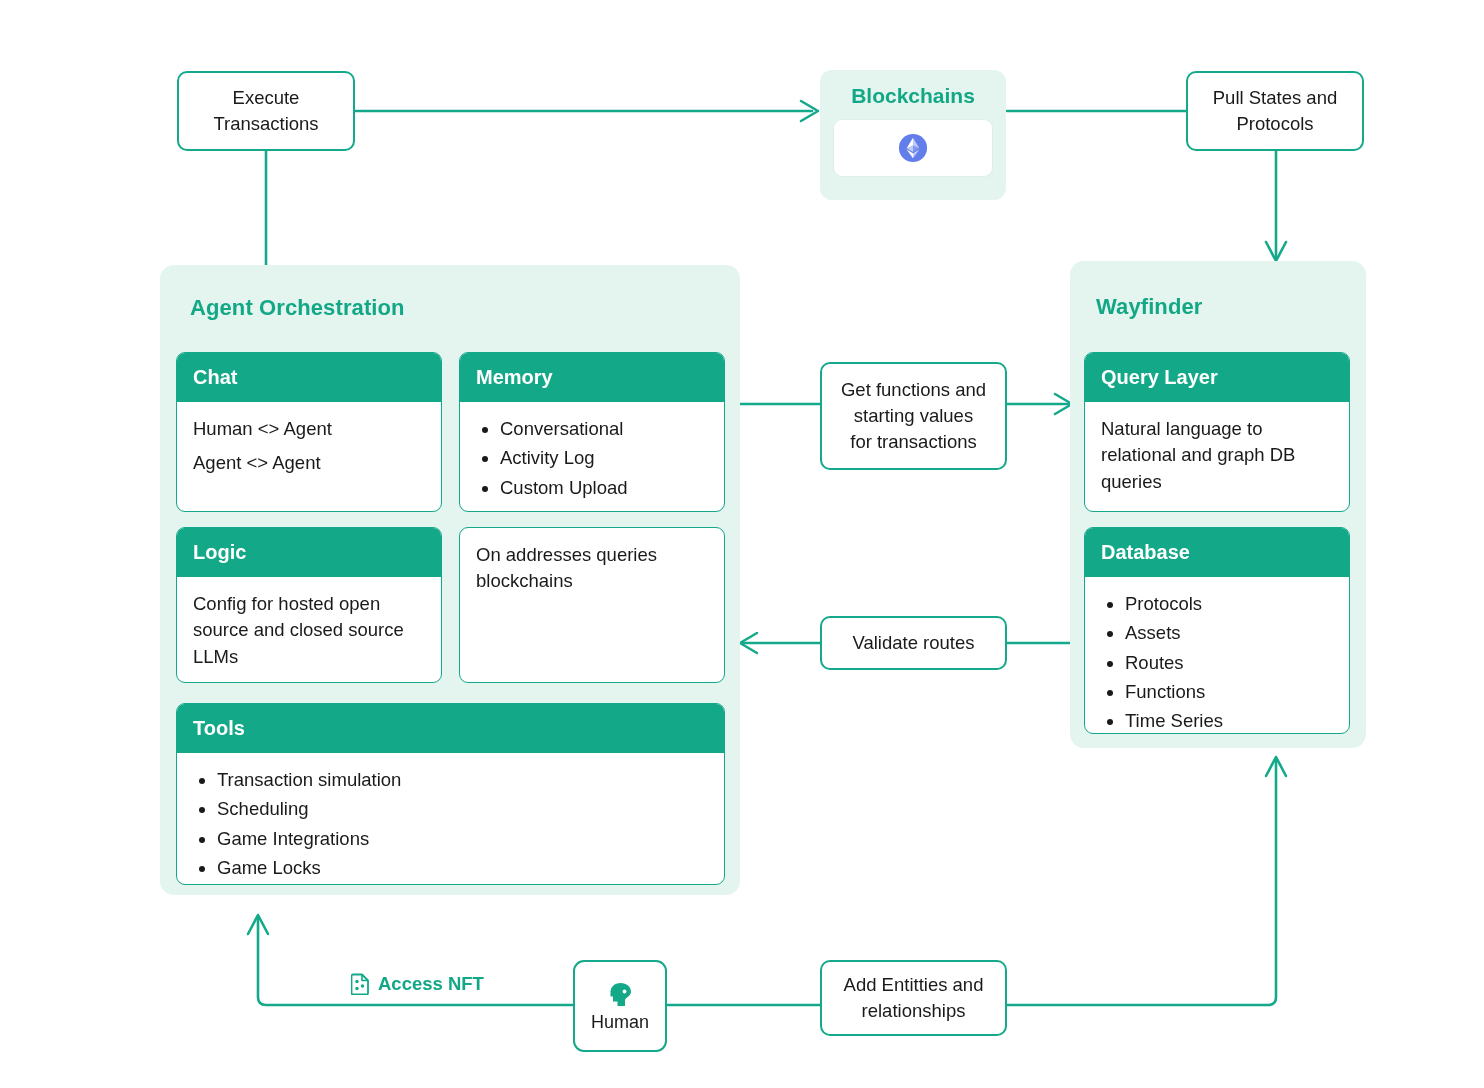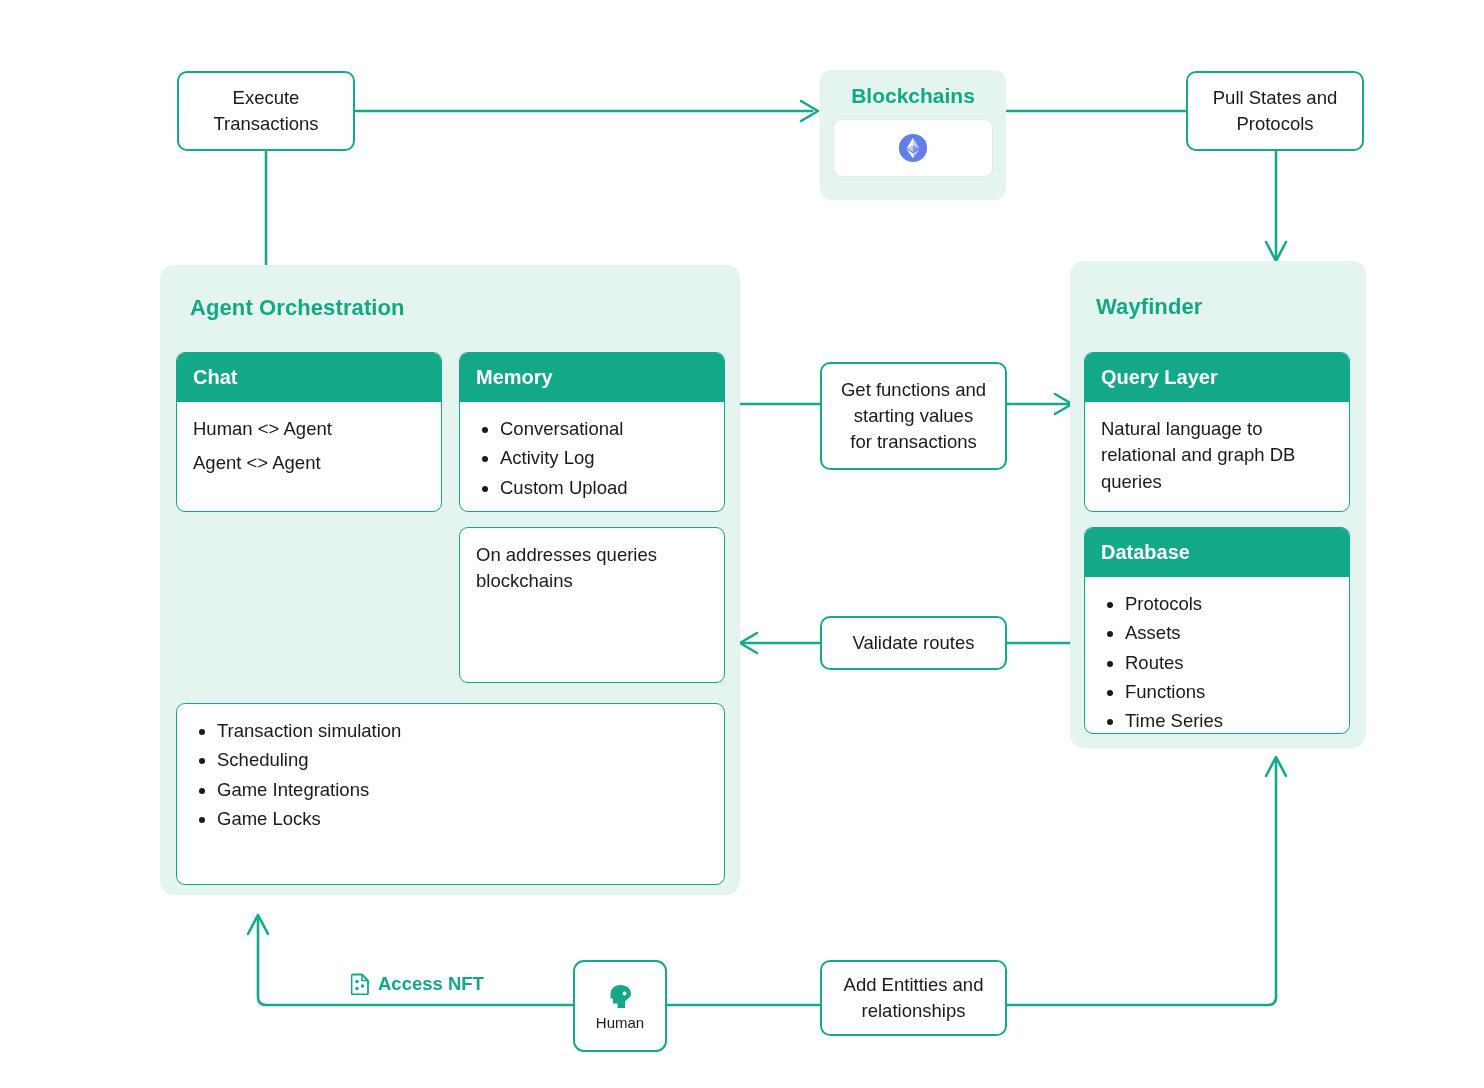--- a/index.html
+++ b/index.html
@@ -135,21 +135,21 @@
     border: 2px solid #14a98a;
     border-radius: 11px;
     z-index: 3;
     display: flex;
     flex-direction: column;
     align-items: center;
     justify-content: center;
   }
   #human-label {
     color: #1a1a1a;
-    font-size: 15px;
+    font-size: 18px;
     margin-top: 2px;
   }
 
   
   #access-nft {
     position: absolute;
     z-index: 3;
     display: flex;
     align-items: center;
     gap: 8px;
@@ -236,28 +236,35 @@
     <div class="card-head">Memory</div>
     <div class="card-body">
       <ul>
         <li>Conversational</li>
         <li>Activity Log</li>
         <li>Custom Upload</li>
       </ul>
     </div>
   </div>
 
+  <div class="card" style="left:176px; top:527px; width:266px; height:156px;">
+    <div class="card-head">Logic</div>
+    <div class="card-body">
+      <p>Config for hosted open source and closed source LLMs</p>
+    </div>
+  </div>
 
   <div class="card" style="left:459px; top:527px; width:266px; height:156px;">
     <div class="card-body">
       <p>On addresses queries blockchains</p>
     </div>
   </div>
 
   <div class="card" style="left:176px; top:703px; width:549px; height:182px;">
+    <div class="card-head">Tools</div>
     <div class="card-body">
       <ul>
         <li>Transaction simulation</li>
         <li>Scheduling</li>
         <li>Game Integrations</li>
         <li>Game Locks</li>
       </ul>
     </div>
   </div>
 

